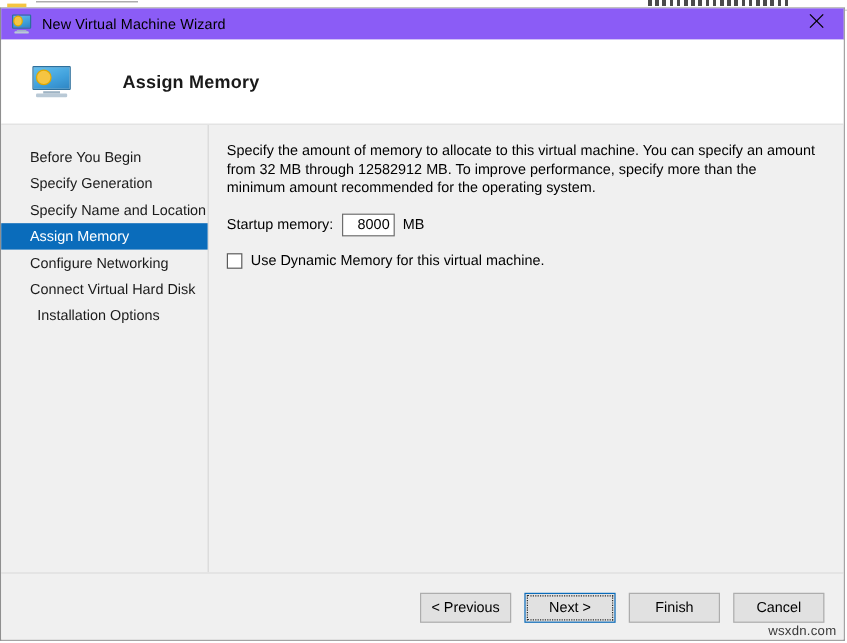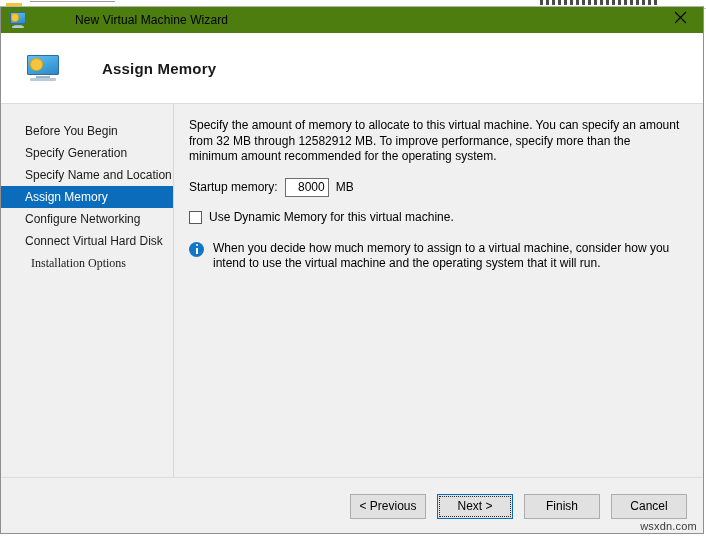--- a/index.html
+++ b/index.html
@@ -57,26 +57,25 @@
     border-top: 1px solid #b4b4b4;
     background: #f0f0f0;
     box-sizing: border-box;
     display: flex;
     flex-direction: column;
   }
 
   
   .titlebar {
     height: 26px;
-    background: #4d7c0f;
+    background: #8b5cf6;
     display: flex;
     align-items: center;
     flex: 0 0 auto;
     position: relative;
-    gap: 40px;
   }
   .titlebar-icon {
     width: 16px; height: 16px;
     margin-left: 9px;
     flex: 0 0 auto;
     position: relative;
   }
   .titlebar-text {
     margin-left: 9px;
     font-size: 12px;
@@ -179,21 +178,21 @@
   .nav-item {
     height: 22px;
     line-height: 22px;
     padding-left: 24px;
     font-size: 12px;
     color: #1a1a1a;
     white-space: nowrap;
     cursor: default;
     box-sizing: border-box;
   }
-  .nav-item.indent { padding-left: 30px; font-family: Liberation Serif, serif; }
+  .nav-item.indent { padding-left: 30px; }
   .nav-item.selected {
     background: #0a6cbb;
     color: #ffffff;
   }
 
   
   .main {
     flex: 1 1 auto;
     padding: 14px 22px 0 15px;
     box-sizing: border-box;
@@ -395,24 +394,20 @@
         <span class="field-label">Startup memory:</span>
         <input class="mem-input" type="text" value="8000" style="">
         <span class="unit-label">MB</span>
       </div>
 
       <div class="check-row">
         <div class="checkbox"></div>
         <span class="check-label">Use Dynamic Memory for this virtual machine.</span>
       </div>
 
-      <div class="note-row">
-        <div class="info-icon"></div>
-        <span class="note-text">When you decide how much memory to assign to a virtual machine, consider how you intend to use the virtual machine and the operating system that it will run.</span>
-      </div>
     </div>
   </div>
 
   <div class="footer">
     <button class="btn">&lt; Previous</button>
     <button class="btn default">Next &gt;</button>
     <button class="btn">Finish</button>
     <button class="btn">Cancel</button>
     <div class="watermark">wsxdn.com</div>
   </div>

